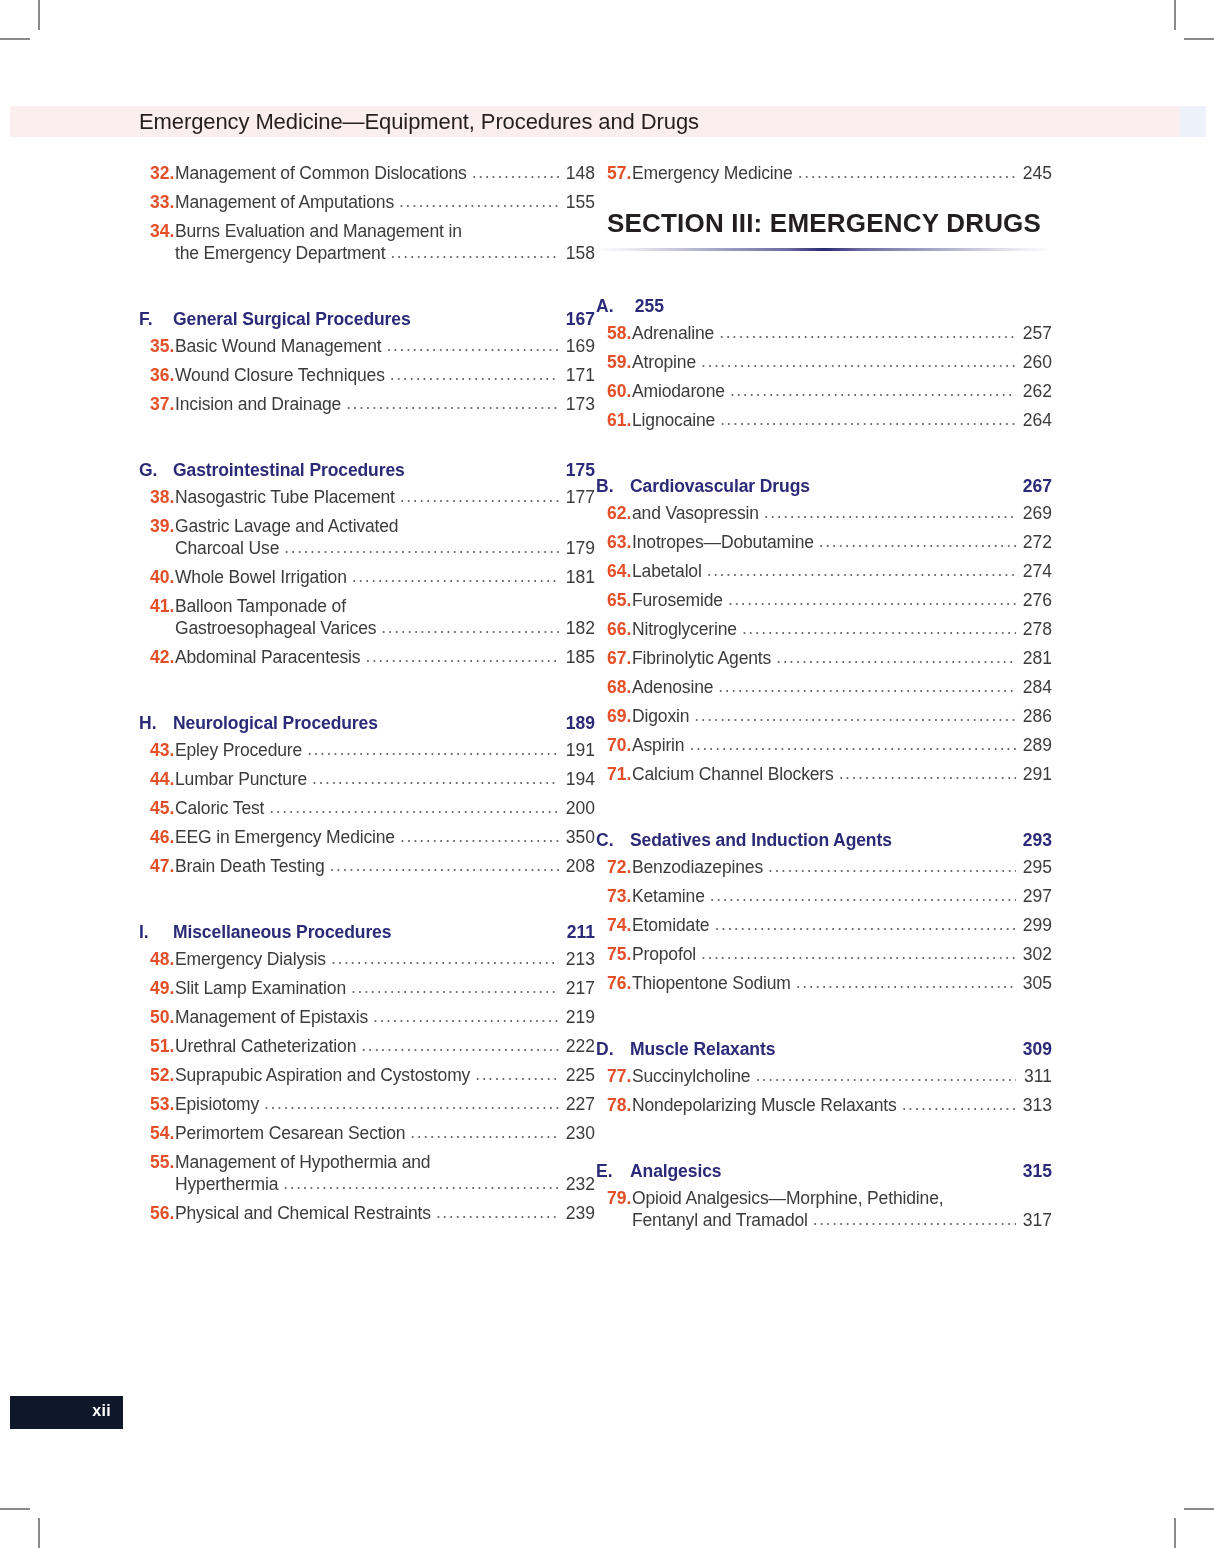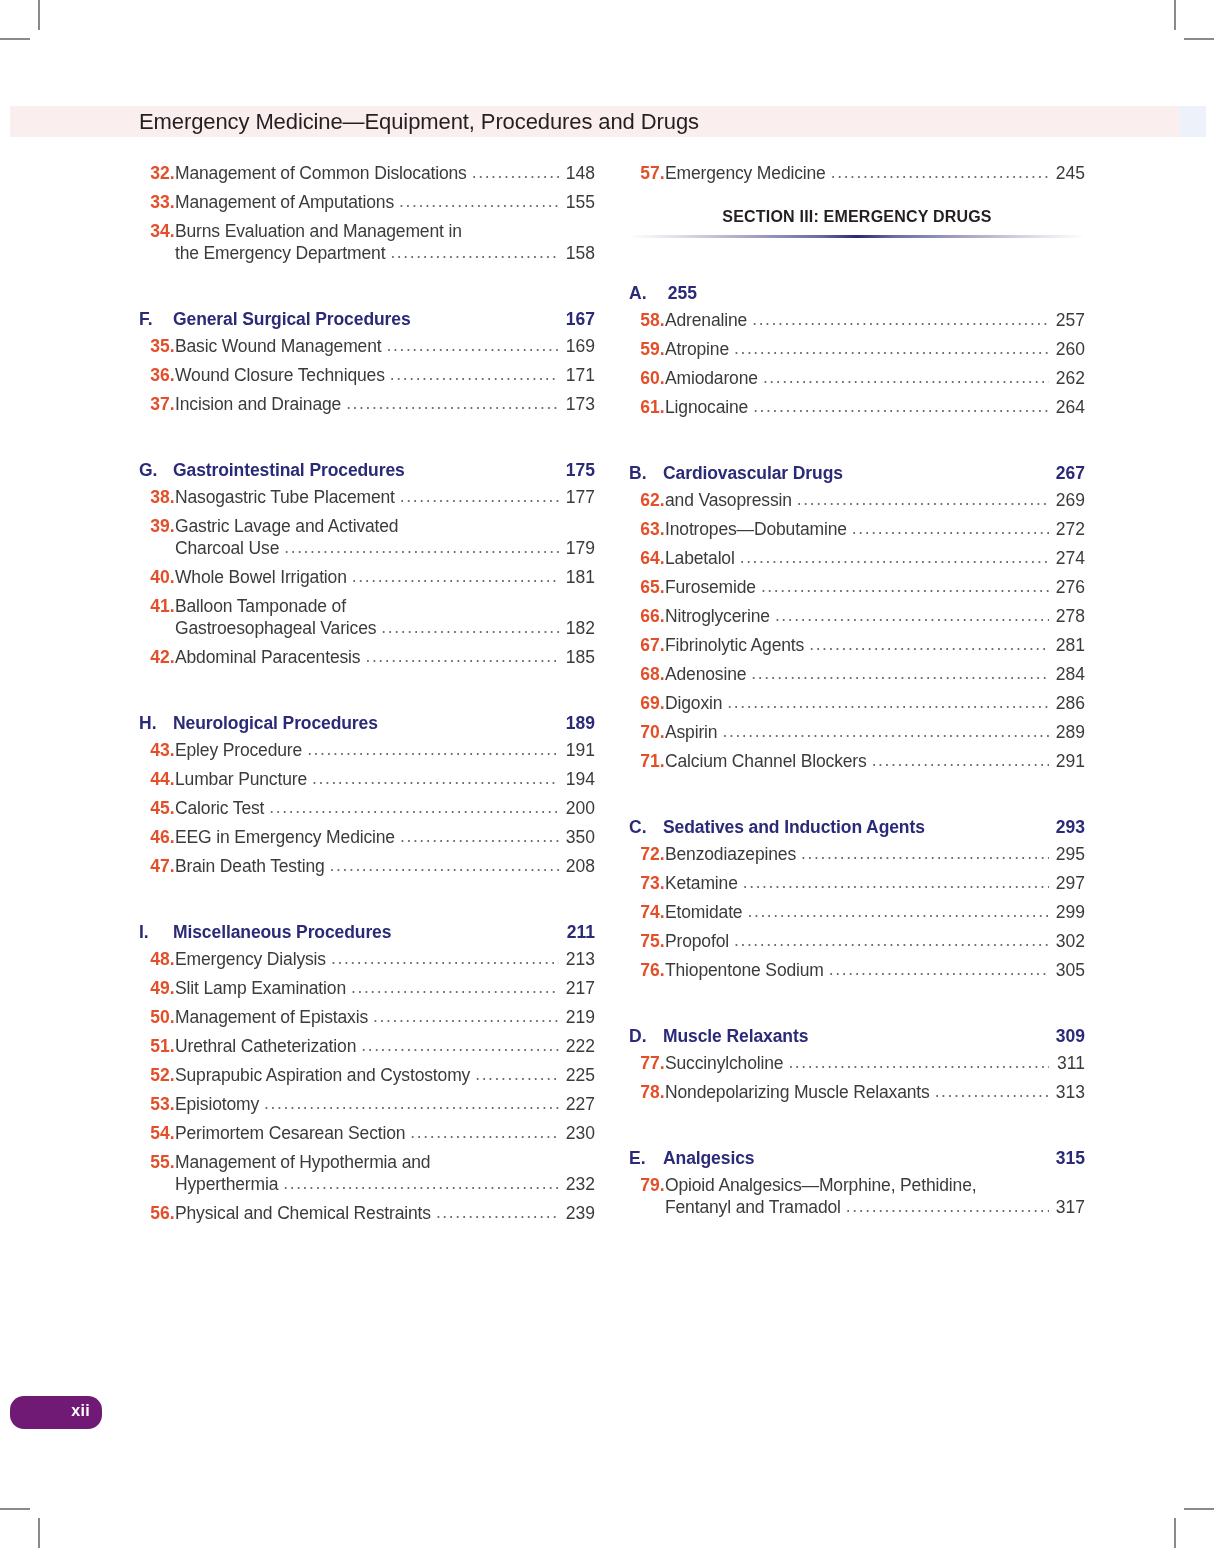--- a/index.html
+++ b/index.html
@@ -64,29 +64,29 @@
     position: absolute;
     left: 0;
     top: 163px;
     width: 1214px;
   }
   .col {
     position: absolute;
     top: 0;
   }
   .col-left  { left: 139px;  width: 456px; }
-  .col-right { left: 629px;  width: 456px; }
+  .col-right { left: 596px;  width: 456px; }
 
   
   .section-banner {
     margin: 24px 0 10px 0;
     text-align: center;
   }
   .section-banner .sec-title {
-    font-size: 16px;
+    font-size: 26px;
     font-weight: bold;
     color: #231f20;
     letter-spacing: 0.2px;
     display: block;
     margin-bottom: 9px;
   }
   .section-rule {
     height: 3px;
     width: 100%;
     background: linear-gradient(to right,
@@ -128,21 +128,21 @@
   .entry {
     display: flex;
     align-items: baseline;
     margin: 0 0 8px 0;
     font-size: 17.5px;
     color: #3b3b3b;
   }
   .entry .num {
     flex: 0 0 36px;
     width: 36px;
-    text-align: center;
+    text-align: left;
     color: #e34f28;
     font-weight: bold;
     padding-left: 11px;
     box-sizing: border-box;
   }
   .entry .body {
     flex: 1 1 auto;
     min-width: 0;
   }
   .entry .line {
@@ -175,24 +175,23 @@
     color: #3b3b3b;
     padding-left: 3px;
   }
   .entry .pg.blank { visibility: hidden; }
 
   
   .folio {
     position: absolute;
     left: 10px;
     top: 1396px;
-    width: 92px;
+    width: 113px;
     height: 33px;
-    background: #701a75;
-    border-radius: 14px;
+    background: #0f172a;
   }
   .folio-num {
     position: absolute;
     right: 12px;
     top: 6px;
     color: #ffffff;
     font-weight: bold;
     font-size: 16px;
     letter-spacing: 0.3px;
   }

